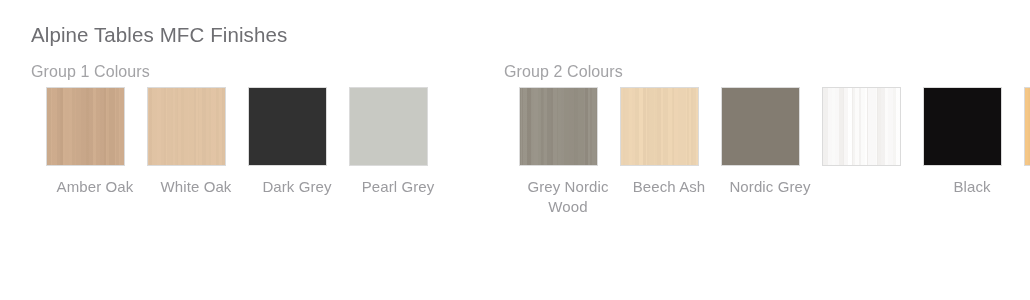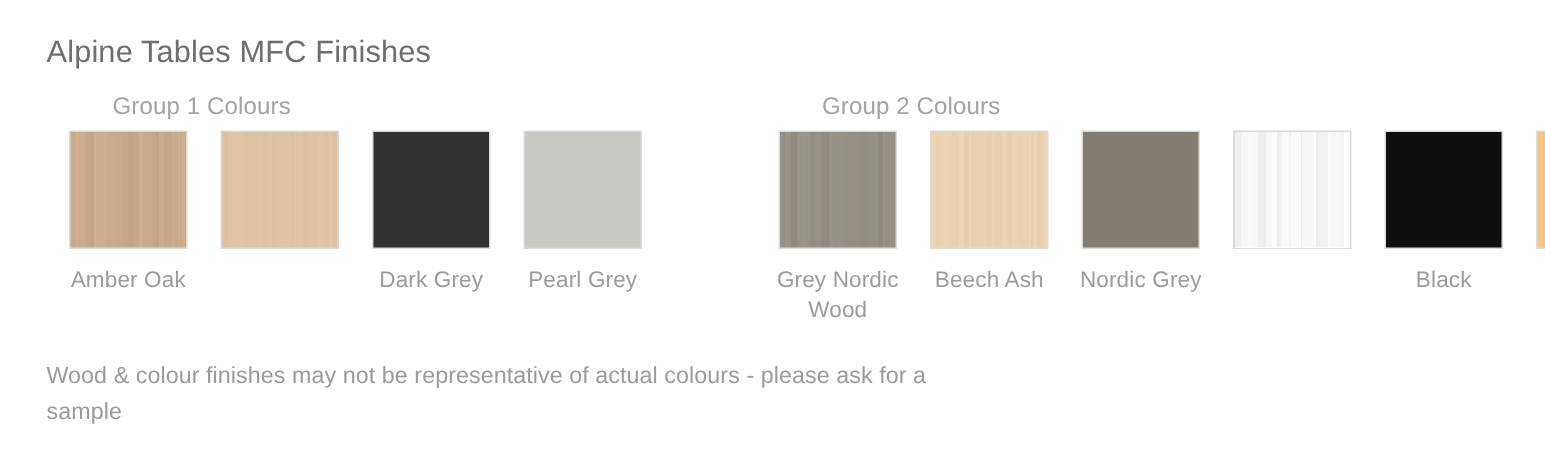--- a/index.html
+++ b/index.html
@@ -38,40 +38,38 @@
 
   
   .group-heading {
     position: absolute;
     font-size: 16px;
     line-height: 20px;
     font-weight: 400;
     color: #a3a3a6;
     letter-spacing: 0.1px;
     white-space: nowrap;
-    margin-left: 44px;
   }
   .group-heading.g1 { left: 31px; top: 62px; }
   .group-heading.g2 { left: 504px; top: 62px; }
 
   
   .group {
     position: absolute;
     top: 88px;
     display: flex;
     gap: 8px;
   }
   .group.g1 { left: 31px; }
   .group.g2 { left: 504px; }
 
   .finish {
     width: 77px;
     display: flex;
     flex-direction: column;
-    align-items: center;
     padding-left: 16px;
   }
 
   .swatch {
     width: 77px;
     height: 77px;
     box-sizing: border-box;
     position: relative;
     overflow: hidden;
     flex: none;
@@ -133,20 +131,21 @@
       <div class="swatch hairline" style="background: rgb(211, 177, 146);">
         <div class="grain strong" style="background-image: linear-gradient(90deg, rgba(90, 70, 50, 0.082) 0%, rgba(90, 70, 50, 0.082) 4.85%, rgba(90, 70, 50, 0.008) 4.85%, rgba(90, 70, 50, 0.008) 6.86%, rgba(90, 70, 50, 0.063) 6.86%, rgba(90, 70, 50, 0.063) 12.43%, rgba(90, 70, 50, 0.12) 12.43%, rgba(90, 70, 50, 0.12) 16.82%, rgba(90, 70, 50, 0.145) 16.82%, rgba(90, 70, 50, 0.145) 18.07%, rgba(90, 70, 50, 0.157) 18.07%, rgba(90, 70, 50, 0.157) 20.21%, rgba(90, 70, 50, 0.027) 20.21%, rgba(90, 70, 50, 0.027) 23.25%, rgba(90, 70, 50, 0.035) 23.25%, rgba(90, 70, 50, 0.035) 28.05%, rgba(90, 70, 50, 0.024) 28.05%, rgba(90, 70, 50, 0.024) 31.98%, rgba(90, 70, 50, 0.086) 31.98%, rgba(90, 70, 50, 0.086) 36.73%, rgba(90, 70, 50, 0.063) 36.73%, rgba(90, 70, 50, 0.063) 38.21%, rgba(90, 70, 50, 0.09) 38.21%, rgba(90, 70, 50, 0.09) 44.46%, rgba(90, 70, 50, 0.12) 44.46%, rgba(90, 70, 50, 0.12) 45.53%, rgba(90, 70, 50, 0.12) 45.53%, rgba(90, 70, 50, 0.12) 50.05%, rgba(90, 70, 50, 0.153) 50.05%, rgba(90, 70, 50, 0.153) 55.12%, rgba(90, 70, 50, 0.118) 55.12%, rgba(90, 70, 50, 0.118) 59.37%, rgba(90, 70, 50, 0.03) 59.37%, rgba(90, 70, 50, 0.03) 62.99%, rgba(90, 70, 50, 0.1) 62.99%, rgba(90, 70, 50, 0.1) 69.27%, rgba(90, 70, 50, 0.118) 69.27%, rgba(90, 70, 50, 0.118) 73.99%, rgba(90, 70, 50, 0.157) 73.99%, rgba(90, 70, 50, 0.157) 76.46%, rgba(90, 70, 50, 0.055) 76.46%, rgba(90, 70, 50, 0.055) 77.55%, rgba(90, 70, 50, 0.075) 77.55%, rgba(90, 70, 50, 0.075) 80.53%, rgba(90, 70, 50, 0.133) 80.53%, rgba(90, 70, 50, 0.133) 85.21%, rgba(90, 70, 50, 0.125) 85.21%, rgba(90, 70, 50, 0.125) 88.19%, rgba(90, 70, 50, 0.035) 88.19%, rgba(90, 70, 50, 0.035) 89.24%, rgba(90, 70, 50, 0.09) 89.24%, rgba(90, 70, 50, 0.09) 93.22%, rgba(90, 70, 50, 0.024) 93.22%, rgba(90, 70, 50, 0.024) 94.55%, rgba(90, 70, 50, 0.133) 94.55%, rgba(90, 70, 50, 0.133) 95.38%, rgba(90, 70, 50, 0.055) 95.38%, rgba(90, 70, 50, 0.055) 100%);"></div>
       </div>
       <div class="label">Amber Oak</div>
     </div>
 
     <div class="finish">
       <div class="swatch hairline" style="background: rgb(227, 198, 166);">
         <div class="grain soft" style="background-image: linear-gradient(90deg, rgba(90, 70, 50, 0.027) 0%, rgba(90, 70, 50, 0.027) 0.94%, rgba(90, 70, 50, 0.16) 0.94%, rgba(90, 70, 50, 0.16) 4.98%, rgba(90, 70, 50, 0.05) 4.98%, rgba(90, 70, 50, 0.05) 11.07%, rgba(90, 70, 50, 0.027) 11.07%, rgba(90, 70, 50, 0.027) 17.12%, rgba(90, 70, 50, 0.07) 17.12%, rgba(90, 70, 50, 0.07) 21.02%, rgba(90, 70, 50, 0.114) 21.02%, rgba(90, 70, 50, 0.114) 23.1%, rgba(90, 70, 50, 0.008) 23.1%, rgba(90, 70, 50, 0.008) 24.33%, rgba(90, 70, 50, 0.07) 24.33%, rgba(90, 70, 50, 0.07) 29.57%, rgba(90, 70, 50, 0.082) 29.57%, rgba(90, 70, 50, 0.082) 33.1%, rgba(90, 70, 50, 0.024) 33.1%, rgba(90, 70, 50, 0.024) 34.93%, rgba(90, 70, 50, 0.09) 34.93%, rgba(90, 70, 50, 0.09) 37.5%, rgba(90, 70, 50, 0.11) 37.5%, rgba(90, 70, 50, 0.11) 38.63%, rgba(90, 70, 50, 0.04) 38.63%, rgba(90, 70, 50, 0.04) 43.17%, rgba(90, 70, 50, 0.094) 43.17%, rgba(90, 70, 50, 0.094) 47.4%, rgba(90, 70, 50, 0.067) 47.4%, rgba(90, 70, 50, 0.067) 52.16%, rgba(90, 70, 50, 0.035) 52.16%, rgba(90, 70, 50, 0.035) 53.59%, rgba(90, 70, 50, 0.063) 53.59%, rgba(90, 70, 50, 0.063) 59.69%, rgba(90, 70, 50, 0.12) 59.69%, rgba(90, 70, 50, 0.12) 62.04%, rgba(90, 70, 50, 0.02) 62.04%, rgba(90, 70, 50, 0.02) 64.49%, rgba(90, 70, 50, 0.09) 64.49%, rgba(90, 70, 50, 0.09) 66%, rgba(90, 70, 50, 0.043) 66%, rgba(90, 70, 50, 0.043) 70.13%, rgba(90, 70, 50, 0.125) 70.13%, rgba(90, 70, 50, 0.125) 74.72%, rgba(90, 70, 50, 0.055) 74.72%, rgba(90, 70, 50, 0.055) 79.48%, rgba(90, 70, 50, 0.086) 79.48%, rgba(90, 70, 50, 0.086) 82.26%, rgba(90, 70, 50, 0.03) 82.26%, rgba(90, 70, 50, 0.03) 88.2%, rgba(90, 70, 50, 0.094) 88.2%, rgba(90, 70, 50, 0.094) 90.91%, rgba(90, 70, 50, 0.09) 90.91%, rgba(90, 70, 50, 0.09) 92.63%, rgba(90, 70, 50, 0.01) 92.63%, rgba(90, 70, 50, 0.01) 94.4%, rgba(90, 70, 50, 0.03) 94.4%, rgba(90, 70, 50, 0.03) 95.89%, rgba(90, 70, 50, 0.12) 95.89%, rgba(90, 70, 50, 0.12) 96.94%, rgba(90, 70, 50, 0.1) 96.94%, rgba(90, 70, 50, 0.1) 100%);"></div>
       </div>
+      <div class="label">White Oak</div>
     </div>
 
 
     <div class="finish">
       <div class="swatch hairline" style="background: rgb(49, 49, 49);">
         
       </div>
       <div class="label">Dark Grey</div>
     </div>
 
@@ -199,15 +198,14 @@
 
     <div class="finish">
       <div class="swatch hairline" style="background: rgb(246, 200, 135);">
         <div class="grain soft" style="background-image: linear-gradient(90deg, rgba(90, 70, 50, 0.01) 0%, rgba(90, 70, 50, 0.01) 3.57%, rgba(90, 70, 50, 0.08) 3.57%, rgba(90, 70, 50, 0.08) 5.18%, rgba(90, 70, 50, 0.094) 5.18%, rgba(90, 70, 50, 0.094) 7.91%, rgba(90, 70, 50, 0.145) 7.91%, rgba(90, 70, 50, 0.145) 13.7%, rgba(90, 70, 50, 0.06) 13.7%, rgba(90, 70, 50, 0.06) 19.15%, rgba(90, 70, 50, 0.157) 19.15%, rgba(90, 70, 50, 0.157) 20.37%, rgba(90, 70, 50, 0.08) 20.37%, rgba(90, 70, 50, 0.08) 24.86%, rgba(90, 70, 50, 0.027) 24.86%, rgba(90, 70, 50, 0.027) 30.71%, rgba(90, 70, 50, 0.024) 30.71%, rgba(90, 70, 50, 0.024) 36.64%, rgba(90, 70, 50, 0.098) 36.64%, rgba(90, 70, 50, 0.098) 42.09%, rgba(90, 70, 50, 0.094) 42.09%, rgba(90, 70, 50, 0.094) 47.23%, rgba(90, 70, 50, 0.12) 47.23%, rgba(90, 70, 50, 0.12) 50.97%, rgba(90, 70, 50, 0.09) 50.97%, rgba(90, 70, 50, 0.09) 52.44%, rgba(90, 70, 50, 0.043) 52.44%, rgba(90, 70, 50, 0.043) 58.04%, rgba(90, 70, 50, 0.14) 58.04%, rgba(90, 70, 50, 0.14) 62.99%, rgba(90, 70, 50, 0.118) 62.99%, rgba(90, 70, 50, 0.118) 68.48%, rgba(90, 70, 50, 0.04) 68.48%, rgba(90, 70, 50, 0.04) 72.24%, rgba(90, 70, 50, 0.12) 72.24%, rgba(90, 70, 50, 0.12) 76.71%, rgba(90, 70, 50, 0.157) 76.71%, rgba(90, 70, 50, 0.157) 80.84%, rgba(90, 70, 50, 0.125) 80.84%, rgba(90, 70, 50, 0.125) 84.77%, rgba(90, 70, 50, 0.153) 84.77%, rgba(90, 70, 50, 0.153) 86.83%, rgba(90, 70, 50, 0.157) 86.83%, rgba(90, 70, 50, 0.157) 90.54%, rgba(90, 70, 50, 0.094) 90.54%, rgba(90, 70, 50, 0.094) 95.1%, rgba(90, 70, 50, 0.067) 95.1%, rgba(90, 70, 50, 0.067) 98.74%, rgba(90, 70, 50, 0.04) 98.74%, rgba(90, 70, 50, 0.04) 100%);"></div>
       </div>
       <div class="label">Nordic</div>
     </div>
 
   </div>
 
-  <div class="note">Wood &amp; colour finishes may not be representative of actual colours - please ask for a sample</div>
 
 </div>
 
 </body></html>

